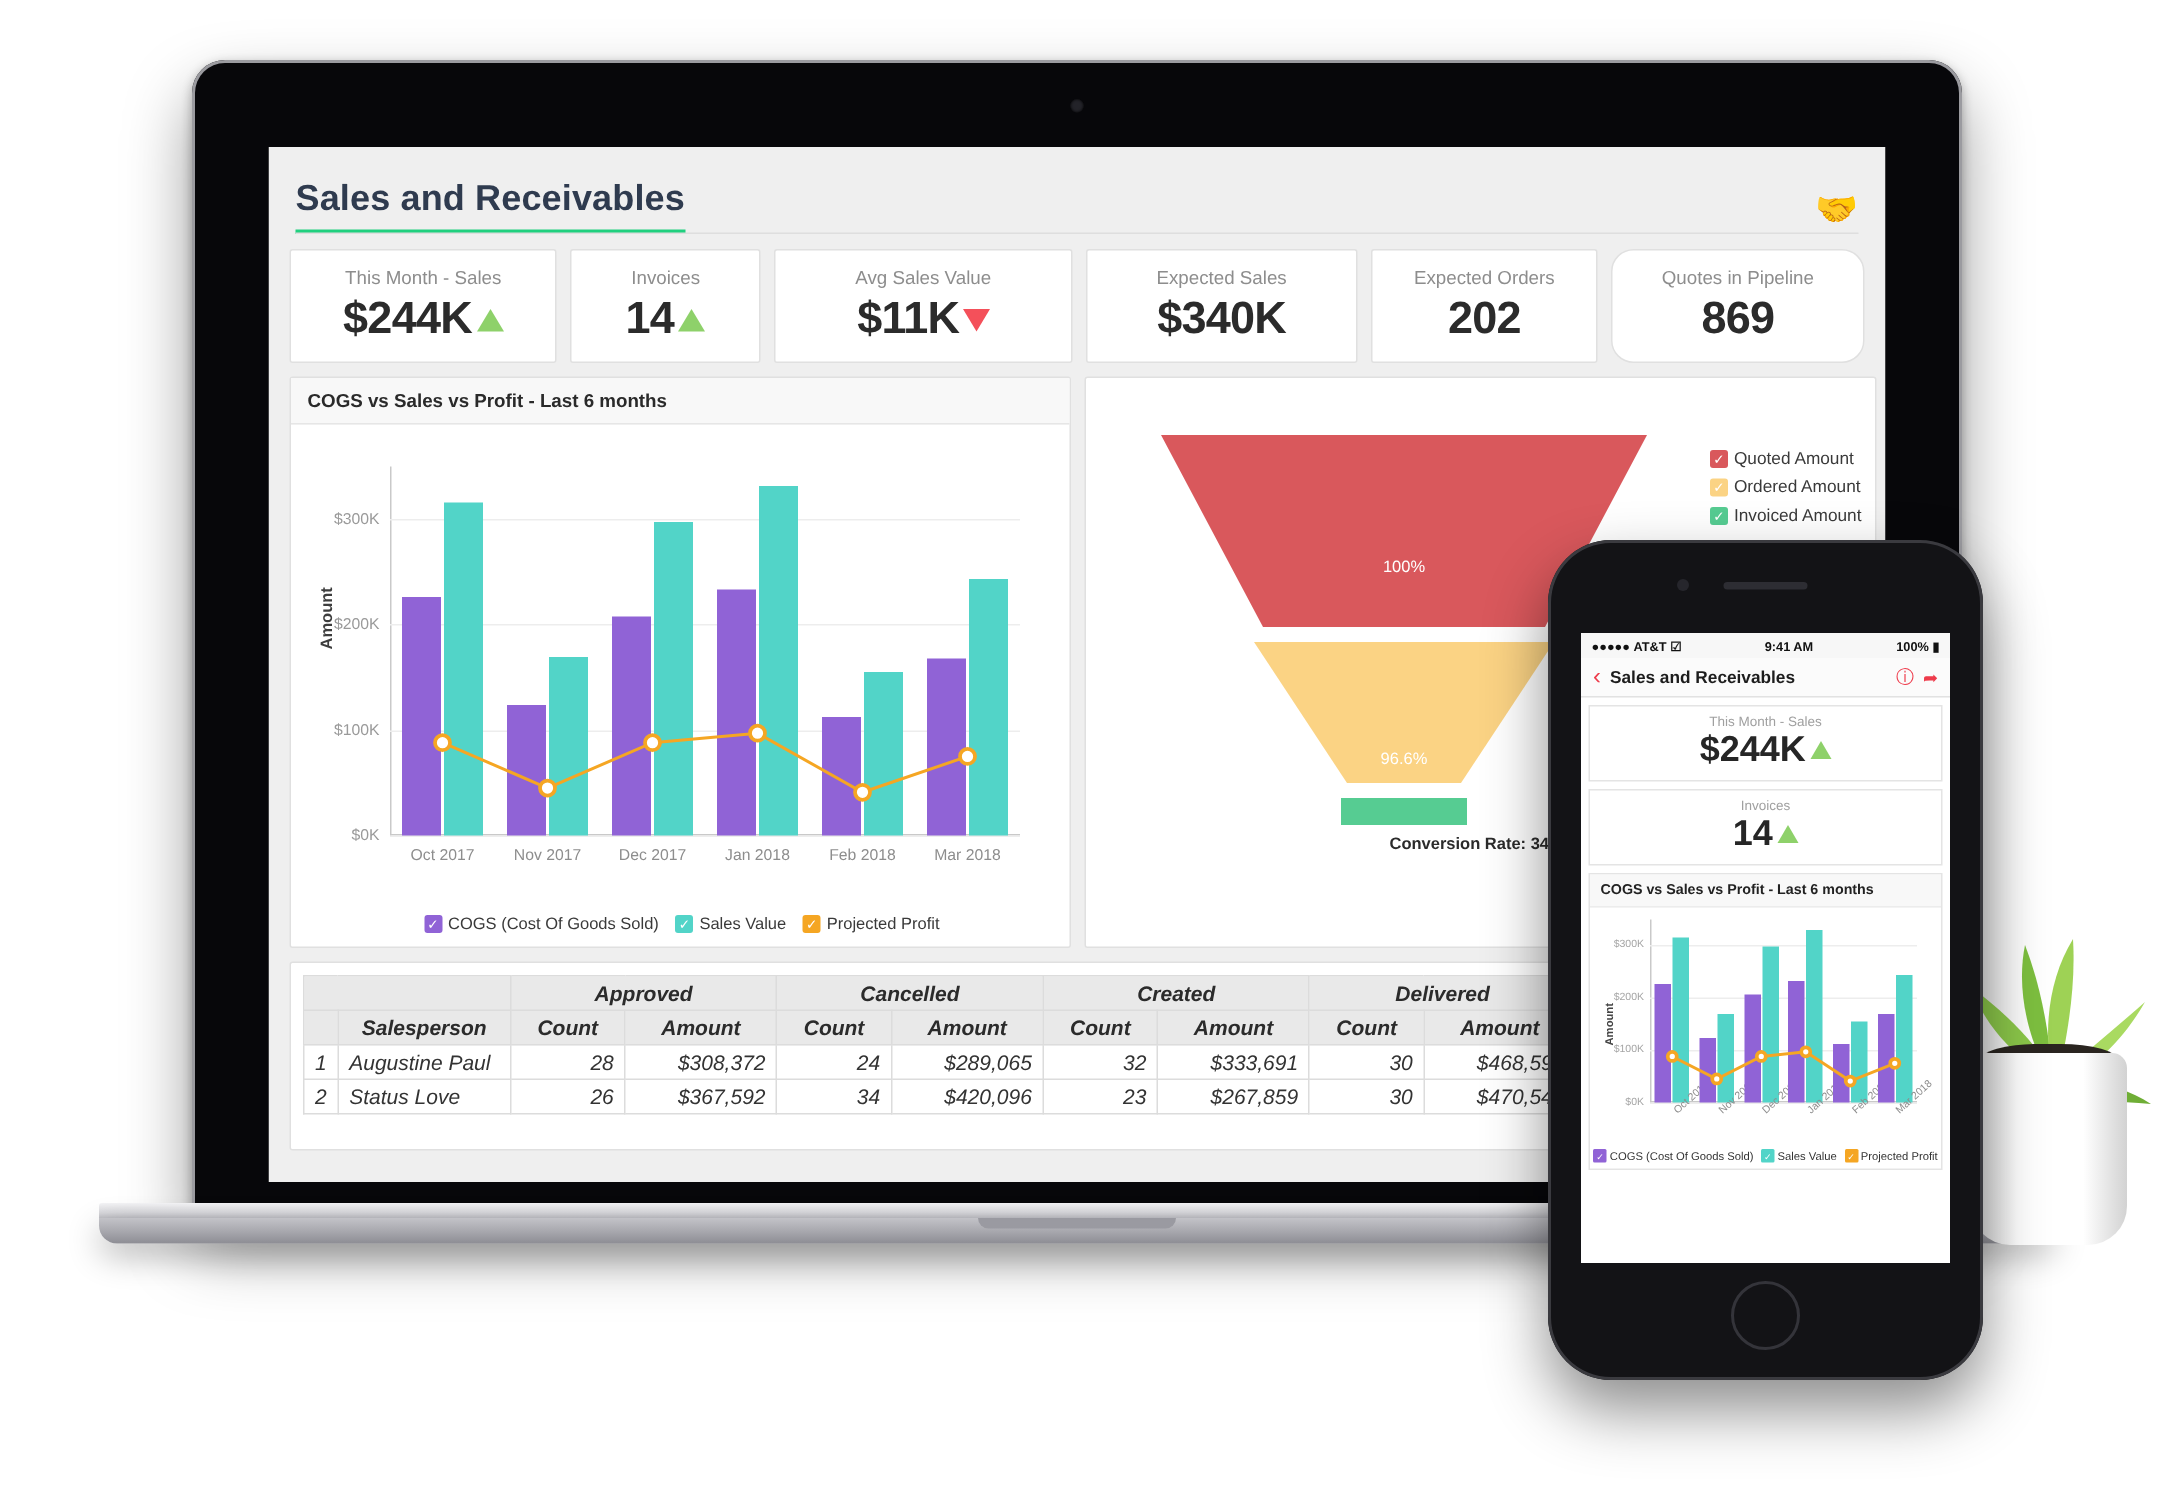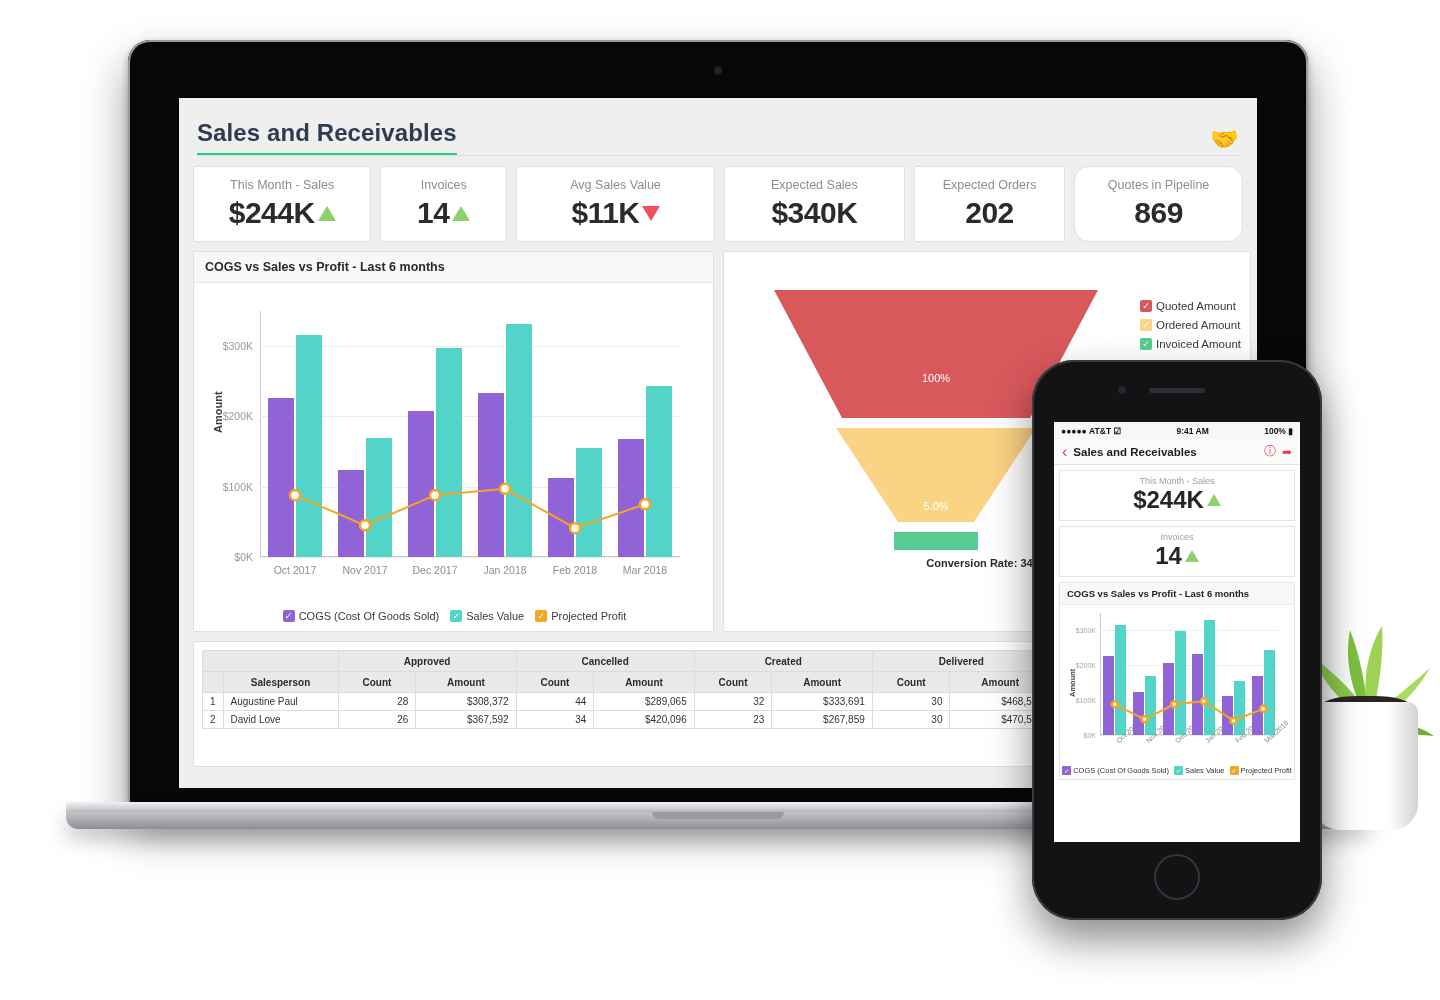--- a/index.html
+++ b/index.html
@@ -150,21 +150,21 @@
   }
   .conv {
     position: absolute; left: 175px; top: 305px; width: 180px; text-align: center;
     font-size: 11px; color: #2b2b2b; font-weight: 600;
   }
   .flegend { position: absolute; right: 11px; top: 48px; font-size: 11.5px; color: #3a3a3a; }
   .flegend .legend-item { margin-bottom: 7px; }
 
   
   .table-panel { background: #fff; border: 1px solid #e0e0e0; border-radius: 2px; margin-top: 9px; height: 126px; overflow: hidden; }
-  table.stats { width: 100%; border-collapse: collapse; font-size: 10px; }
+  table.stats { width: 100%; border-collapse: collapse; font-size: 14px; font-style: italic; }
   table.stats th, table.stats td { border: 1px solid #dcdcdc; padding: 3px 7px; }
   table.stats thead th {
     background: #e9e9e9; color: #2b2b2b; font-weight: bold; text-align: center; height: 21px;
   }
   table.stats tbody td { height: 18px; color: #333; background: #fff; }
   td.rownum { background:#f0f0f0; text-align: center; width: 20px; color:#333; }
   td.name { text-align: left; width: 115px; }
   td.num { text-align: right; }
   th.blank { background:#e9e9e9; }
 
@@ -353,21 +353,21 @@
           </div>
 
           <div class="panel p-right">
             <div class="funnel-area">
               <svg class="funnelSvg" width="340" height="260" viewBox="0 0 340 260">
                 <polygon id="fstage0" points="8,0 332,0 264,128 76,128" fill="#d9585c"></polygon>
                 <polygon id="fstage1" points="70,138 270,138 208,232 132,232" fill="#fbd384"></polygon>
                 <polygon id="fstage2" points="128,242 212,242 212,300 128,300" fill="#56cc92"></polygon>
               </svg>
               <div class="fpct" style="left:212px; top:120px;">100%</div>
-              <div class="fpct" style="left:212px; top:248px;">5.0%</div>
+              <div class="fpct" style="left:212px; top:248px;">96.6%</div>
               <div class="fpct" style="left:212px; top:325px;">50.1%</div>
               <div class="conv">Conversion Rate: 34.2%</div>
               <div class="flegend" id="funnel-legend">
                   <div class="legend-item">
                     <span class="cbx" style="background: rgb(217, 88, 92);">✓</span>
                     <span>Quoted Amount</span>
                   </div>
                   <div class="legend-item">
                     <span class="cbx" style="background: rgb(251, 211, 132);">✓</span>
                     <span>Ordered Amount</span>
@@ -407,32 +407,32 @@
                     <th>Count</th>
                     <th>Amount</th>
                   </tr>
               </thead>
               <tbody id="table-body">
                   <tr>
                     <td class="rownum">1</td>
                     <td class="name">Augustine Paul</td>
                     <td class="num">28</td>
                     <td class="num">$308,372</td>
-                    <td class="num">44</td>
+                    <td class="num">24</td>
                     <td class="num">$289,065</td>
                     <td class="num">32</td>
                     <td class="num">$333,691</td>
                     <td class="num">30</td>
                     <td class="num">$468,590</td>
                     <td class="num">114</td>
                     <td class="num">$1,399,71</td>
                   </tr>
                   <tr>
                     <td class="rownum">2</td>
-                    <td class="name">David Love</td>
+                    <td class="name">Status Love</td>
                     <td class="num">26</td>
                     <td class="num">$367,592</td>
                     <td class="num">34</td>
                     <td class="num">$420,096</td>
                     <td class="num">23</td>
                     <td class="num">$267,859</td>
                     <td class="num">30</td>
                     <td class="num">$470,549</td>
                     <td class="num">113</td>
                     <td class="num">$1,526,09</td>

